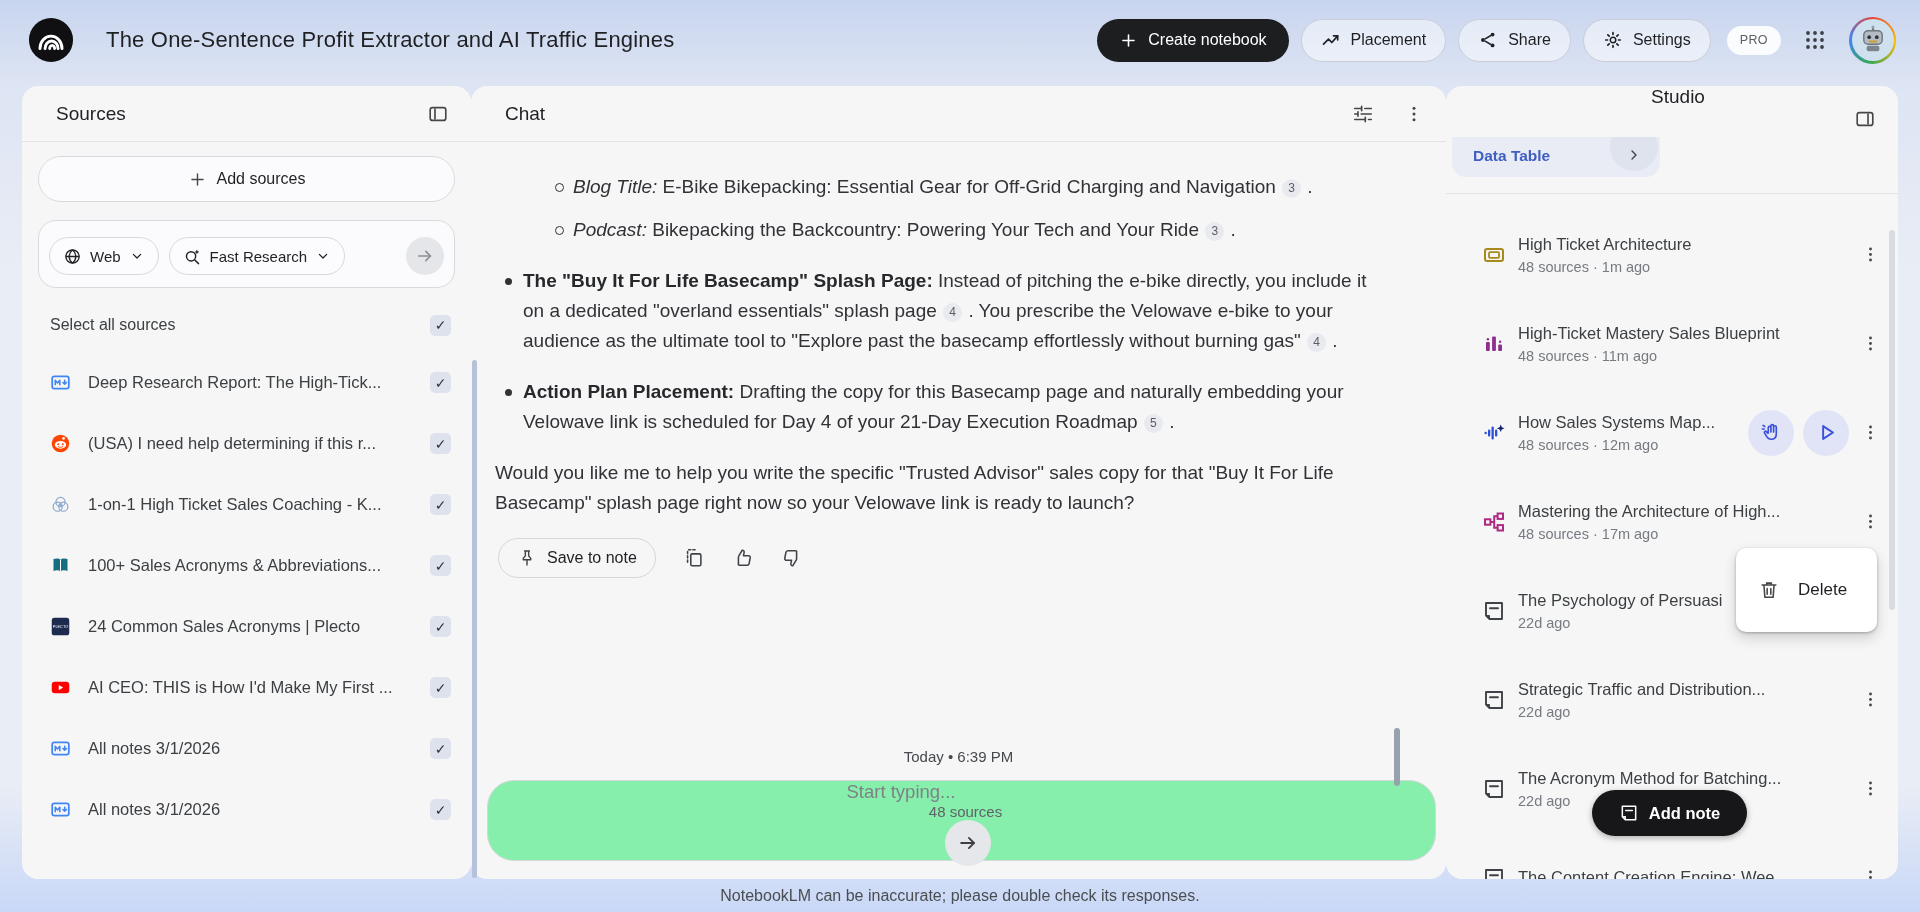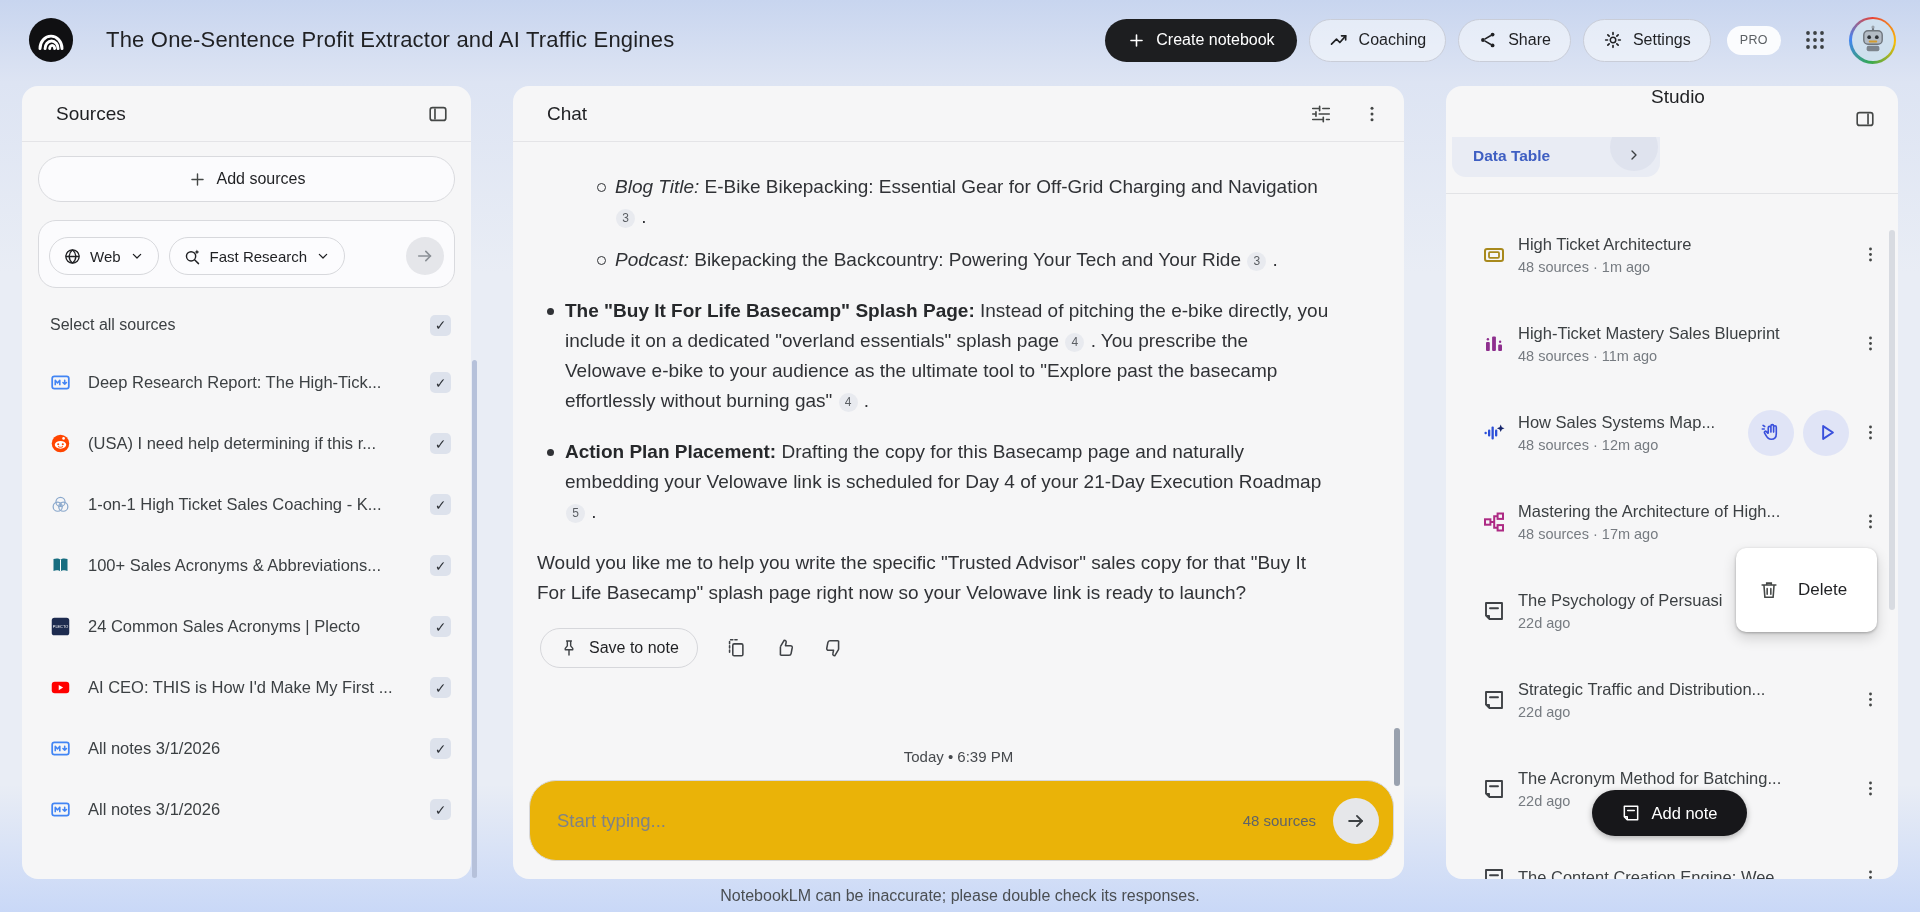--- a/index.html
+++ b/index.html
@@ -19,21 +19,21 @@
   .spacer { flex:1; }
   .tb-right { display:flex; align-items:center; gap:12px; }
   .btn-dark { height:43px; border-radius:22px; background:#1d1e20; color:#fff; display:flex; align-items:center; gap:10px; padding:0 22px; font-size:16px; cursor:pointer; }
   .btn-pill { height:43px; border-radius:22px; border:1px solid #c9cdd8; background:rgba(250,251,254,.55); display:flex; align-items:center; gap:10px; padding:0 19px; font-size:16px; color:#1f2023; cursor:pointer; }
   .pro { height:29px; padding:0 13px; border-radius:15px; background:#fbfcfe; font-size:12.5px; color:#5c6064; display:flex; align-items:center; letter-spacing:.4px; margin-left:4px; }
   .grid-wrap { margin:0 10px; cursor:pointer; }
   .avatar { width:47px; height:47px; border-radius:50%; background:conic-gradient(#e94335,#fbbc04 26%,#34a853 52%,#4285f4 76%,#e94335); padding:2.5px; cursor:pointer; }
   .avatar-inner { width:100%; height:100%; border-radius:50%; background:#cfe0ee; display:flex; align-items:center; justify-content:center; overflow:hidden; }
 
   
-  .main { position:absolute; top:86px; left:22px; right:22px; height:793px; display:flex; gap:42px; }
+  .main { position:absolute; top:86px; left:22px; right:22px; height:793px; display:flex; }
   .panel { background:#f6f6f7; border-radius:16px; display:flex; flex-direction:column; position:relative; overflow:hidden; }
   .panel.sources { width:449px; flex:none; }
   .panel.chat { flex:1; }
   .panel.studio { width:452px; flex:none; }
   .panel-header { height:56px; display:flex; align-items:center; padding:0 22px 0 34px; border-bottom:1px solid #e4e4e7; flex:none; }
   .panel-header.no-line { border-bottom:none; height:51px;flex-direction:column; }
   .panel-title { font-size:19px; color:#1f2023; }
   .ph-icons { margin-left:auto; display:flex; align-items:center; gap:30px; color:#444746; }
   .icon-btn { cursor:pointer; color:#444746; }
 
@@ -60,21 +60,21 @@
   .cb-sub::before { content:""; position:absolute; left:60px; top:11px; width:7px; height:7px; border:1.8px solid #303236; border-radius:50%; }
   .cb-main { position:relative; padding-left:28px; margin:21px 0; }
   .cb-main::before { content:""; position:absolute; left:10px; top:12px; width:7px; height:7px; background:#303236; border-radius:50%; }
   .cb-para { margin-top:17px; }
   .cb-main strong { color:#26282b; }
   .cite { display:inline-flex; align-items:center; justify-content:center; min-width:19px; height:19px; padding:0 3px; border-radius:10px; background:#e8eaef; font-size:12px; color:#5a5e63; vertical-align:1px; margin:0 1px; font-style:normal; cursor:pointer; }
   .actions-row { display:flex; align-items:center; gap:27px; padding-left:3px; margin-top:20px; color:#3f4246; }
   .save-note { height:40px; border:1px solid #d6d7db; border-radius:20px; display:flex; align-items:center; gap:10px; padding:0 18px; font-size:16px; color:#1f2023; cursor:pointer; background:transparent; }
   .chat-bottom { flex:none; padding-bottom:18px; }
   .chat-ts { text-align:center; font-size:15px; color:#46494d; }
-  .chat-input { margin:15px 10px 0 16px; height:81px; border:1.5px solid #d6d7db; border-radius:27px; background:#eab308; display:flex; align-items:center; padding:0 14px 0 27px; }
+  .chat-input { margin:15px 10px 0 16px; height:81px; border:1.5px solid #d6d7db; border-radius:27px; background:#86efac; display:flex; align-items:center; padding:0 14px 0 27px;flex-direction:column; }
   .chat-input input { border:none; outline:none; background:transparent; flex:1; font-family:inherit; font-size:18.5px; color:#3c4043; }
   .chat-input input::placeholder { color:#7e8287; }
   .ci-count { font-size:15px; color:#5f6368; margin:0 17px 0 12px; white-space:nowrap; }
   .ci-send { width:46px; height:46px; border-radius:50%; background:#e6e7ea; display:flex; align-items:center; justify-content:center; color:#3c4043; cursor:pointer; flex:none; }
 
   
   .dt-zone { height:42px; overflow:hidden; position:relative; flex:none; }
   .dt-card { position:absolute; left:6px; top:-22px; width:208px; height:62px; background:#e9ecf4; border-radius:14px; cursor:pointer; }
   .dt-label { position:absolute; left:21px; bottom:12px; font-size:15.5px; color:#3f5fc2; font-weight:bold; }
   .dt-circle { position:absolute; left:164px; top:-14px; width:48px; height:48px; border-radius:50%; background:#dfe3ee; display:flex; align-items:flex-end; justify-content:center; padding-bottom:8px; color:#3c4043; cursor:pointer; }
@@ -82,21 +82,21 @@
   .studio-list { flex:1; overflow:hidden; padding-top:16px; }
   .st-row { height:89px; display:flex; align-items:center; padding:0 18px 0 36px; cursor:pointer; }
   .st-icon { width:24px; height:24px; flex:none; margin-right:12px; }
   .st-text { flex:1; min-width:0; }
   .st-title { font-size:16.5px; color:#3c4043; white-space:nowrap; overflow:hidden; text-overflow:ellipsis; }
   .st-meta { font-size:14.5px; color:#767b81; margin-top:5px; }
   .st-circle { width:46px; height:46px; border-radius:50%; background:#e0e4f6; display:flex; align-items:center; justify-content:center; color:#3a50dc; margin-left:9px; cursor:pointer; flex:none; }
   .st-dots { margin-left:12px; color:#444746; cursor:pointer; flex:none; }
   .ctx-menu { position:absolute; left:290px; top:462px; width:141px; height:84px; background:#fff; border-radius:10px; box-shadow:0 1px 3px rgba(0,0,0,.28), 0 6px 14px rgba(0,0,0,.16); display:flex; align-items:center; padding-left:22px; gap:18px; z-index:5; cursor:pointer; }
   .ctx-label { font-size:17px; color:#1f2023; }
-  .add-note { position:absolute; left:146px; top:704px; width:155px; height:46px; border-radius:23px; background:#17171a; color:#fff; display:flex; align-items:center; justify-content:center; gap:10px; font-size:16.5px; font-weight:normal; box-shadow:0 2px 6px rgba(0,0,0,.3); z-index:6; cursor:pointer; }
+  .add-note { position:absolute; left:146px; top:704px; width:155px; height:46px; border-radius:23px; background:#17171a; color:#fff; display:flex; align-items:center; justify-content:center; gap:10px; font-size:16.5px; font-weight:bold; box-shadow:0 2px 6px rgba(0,0,0,.3); z-index:6; cursor:pointer; }
 
   
   .drag-handle { position:absolute; left:472px; top:360px; width:5px; height:518px; background:#b6c1da; border-radius:3px; z-index:3; }
   .chat-sb { position:absolute; left:1394px; top:728px; width:6px; height:58px; background:#99a1ae; border-radius:3px; z-index:3; }
   .studio-sb { position:absolute; left:1889px; top:230px; width:6px; height:380px; background:#d8dbe1; border-radius:3px; z-index:3; }
   .footer { position:absolute; left:0; bottom:0; width:100%; height:33px; display:flex; align-items:center; justify-content:center; font-size:16px; color:#4a4e52; }
 </style>
 </head>
 <body>
 
@@ -122,21 +122,21 @@
       </span>
       <span>Create notebook</span>
     </div>
     <div class="btn-pill">
       <span>
         <svg viewBox="0 0 24 24" width="20" height="20">
             <path d="M3 17l6-6 4 4 7-8" stroke="#1f2023" stroke-width="2" fill="none" stroke-linecap="round" stroke-linejoin="round"></path>
             <path d="M15 7h5v5" stroke="#1f2023" stroke-width="2" fill="none" stroke-linecap="round" stroke-linejoin="round"></path>
           </svg>
       </span>
-      <span>Coaching</span>
+      <span>Placement</span>
     </div>
     <div class="btn-pill">
       <span>
         <svg viewBox="0 0 24 24" width="20" height="20" fill="#1f2023">
             <circle cx="6" cy="12" r="2.3"></circle>
             <circle cx="17.5" cy="5.5" r="2.3"></circle>
             <circle cx="17.5" cy="18.5" r="2.3"></circle>
             <path d="M8 11l7.5-4.4M8 13l7.5 4.4" stroke="#1f2023" stroke-width="1.8" fill="none"></path>
           </svg>
       </span>

